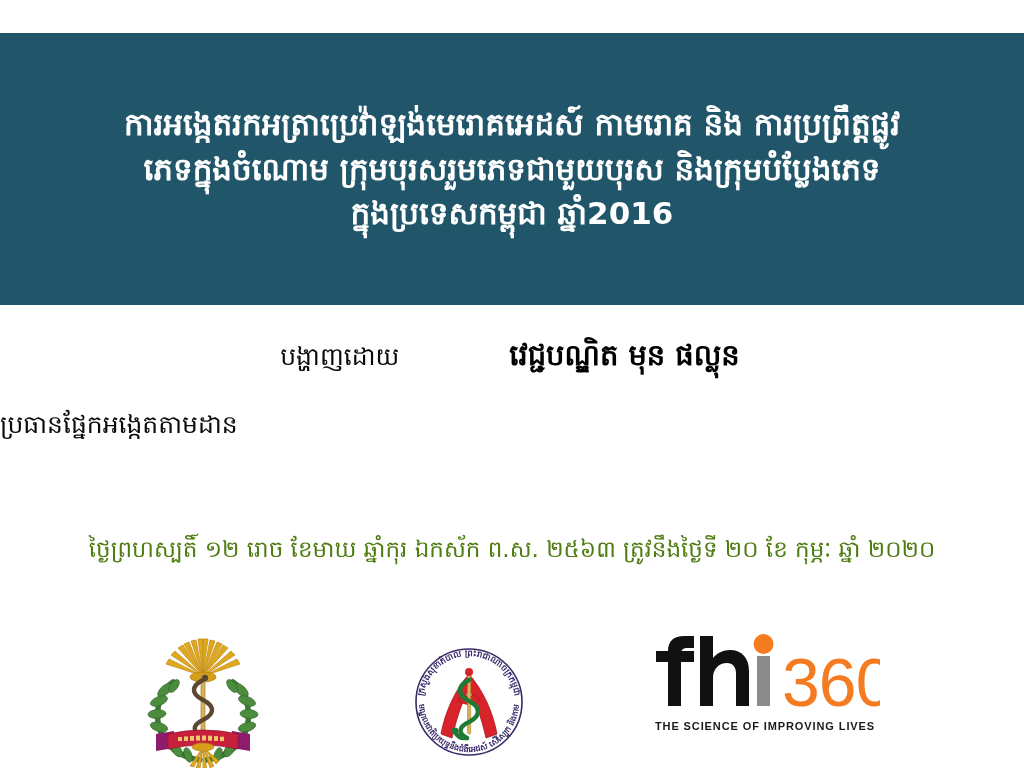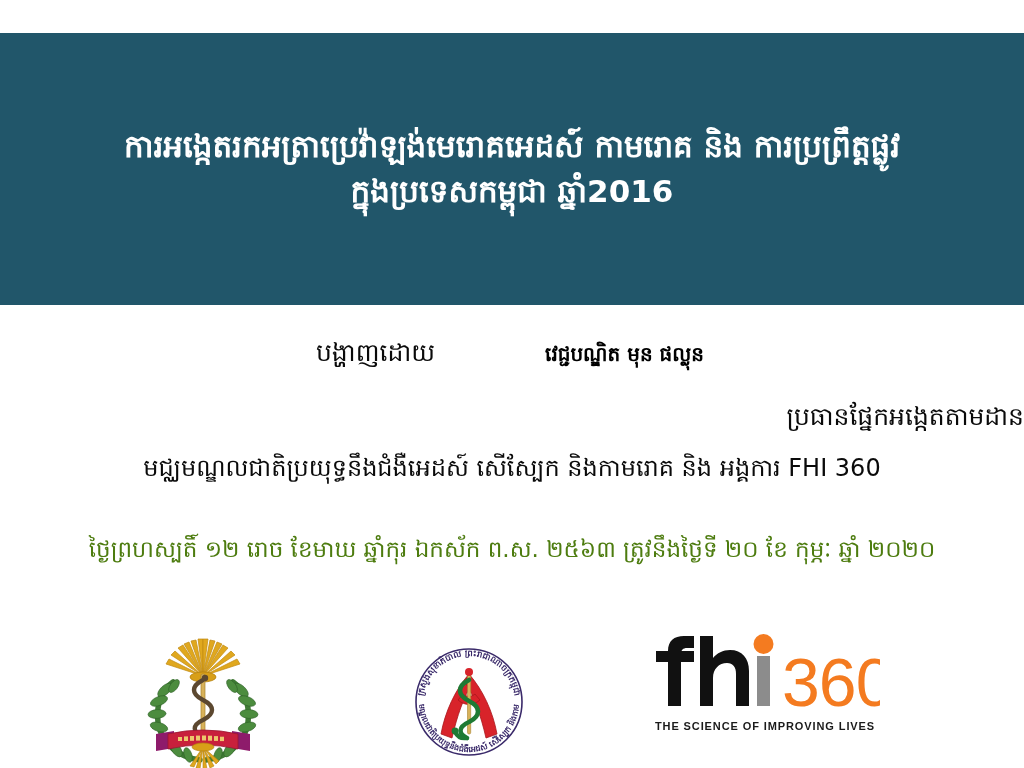--- a/index.html
+++ b/index.html
@@ -64,32 +64,32 @@
     justify-content: center;
   }
   .presented-by-label {
     color: #0a0a0a;
     font-size: 25px;
     font-weight: 400;
     white-space: nowrap;
   }
   .presenter-name {
     color: #000000;
-    font-size: 20px;
+    font-size: 29px;
     font-weight: 700;
     white-space: nowrap;
     margin-left: 110px;
   }
 
   .presenter-title {
     position: absolute;
     left: 0;
-    top: 96px;
-    width: 1024px;
-    text-align: right;
+    top: 104px;
+    width: 1024px;
+    text-align: left;
     color: #0a0a0a;
     font-size: 25px;
     font-weight: 400;
     white-space: nowrap;
   }
 
   .affiliation {
     position: absolute;
     left: 0;
     top: 148px;
@@ -142,33 +142,33 @@
     white-space: nowrap;
   }
 </style>
 </head>
 <body>
 
 <div class="slide">
 
   <div class="title-band">
     <div class="title-line">ការអង្កេតរកអត្រាប្រេវ៉ាឡង់មេរោគអេដស៍ កាមរោគ និង ការប្រព្រឹត្តផ្លូវ</div>
+    <div class="title-line">ភេទក្នុងចំណោម ក្រុមបុរសរួមភេទជាមួយបុរស និងក្រុមបំប្លែងភេទ</div>
     <div class="title-line">ក្នុងប្រទេសកម្ពុជា ឆ្នាំ2016</div>
   </div>
 
   <div class="body-area">
 
     <div class="presenter-row">
       <span class="presented-by-label">បង្ហាញដោយ</span>
       <span class="presenter-name">វេជ្ជបណ្ឌិត មុន ផល្លុន</span>
     </div>
 
     <div class="presenter-title">ប្រធានផ្នែកអង្កេតតាមដាន</div>
 
-    <div class="affiliation">មជ្ឈមណ្ឌលជាតិប្រយុទ្ធនឹងជំងឺអេដស៍ សើស្បែក និងកាមរោគ និង អង្គការ FHI 360</div>
 
     <div class="date-line">ថ្ងៃព្រហស្បតិ៍ ១២ រោច ខែមាឃ ឆ្នាំកុរ ឯកស័ក ព.ស. ២៥៦៣ ត្រូវនឹងថ្ងៃទី ២០ ខែ កុម្ភៈ ឆ្នាំ ២០២០</div>
 
     <div class="logo-row">
 
       <div class="logo logo-moh">
         <svg viewBox="0 0 130 140" width="130" height="140" aria-label="ministry of health emblem">
 
           <g fill="#E0A81E" stroke="#C08A12" stroke-width="0.7">
             <path d="M65 46 L40 18 L45 15 Z"></path>

